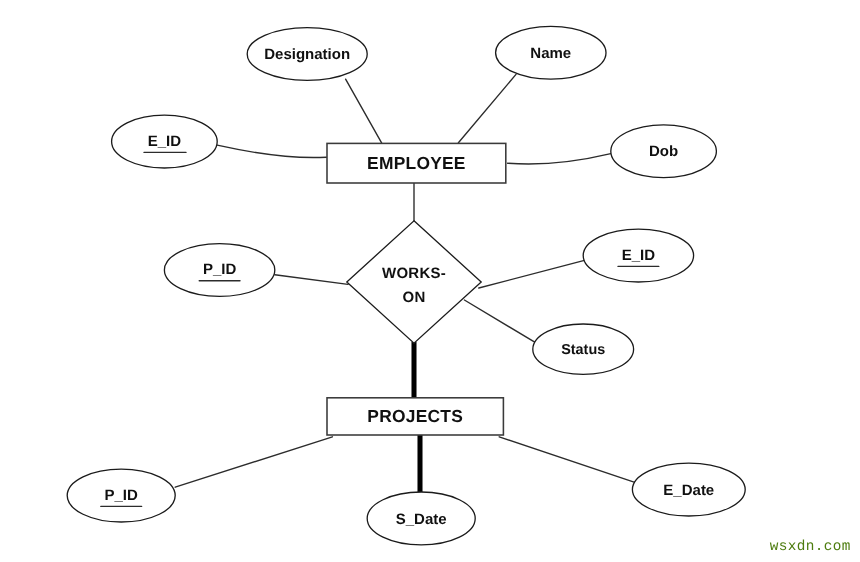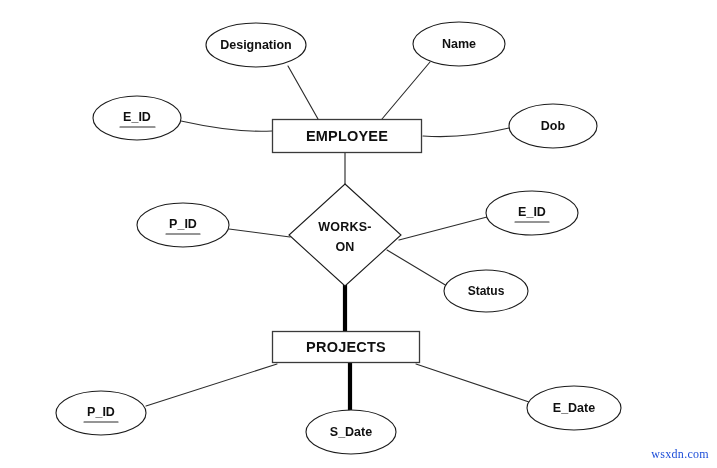--- a/index.html
+++ b/index.html
@@ -65,23 +65,23 @@
   .edge-thick {
     stroke: #000000;
     stroke-width: 4.2;
     fill: none;
     stroke-linecap: butt;
   }
   .watermark {
     position: absolute;
     right: 8px;
     bottom: 6px;
-    font-family: Liberation Serif, serif;
+    font-family: Liberation Mono, monospace;
     font-size: 12px;
-    color: #1d4ed8;
+    color: #4d7c0f;
     letter-spacing: 0.3px;
     user-select: none;
   }
 </style>
 </head>
 <body>
 
 <div id="canvas">
 
   <svg id="er-svg" viewBox="0 0 717 468">

